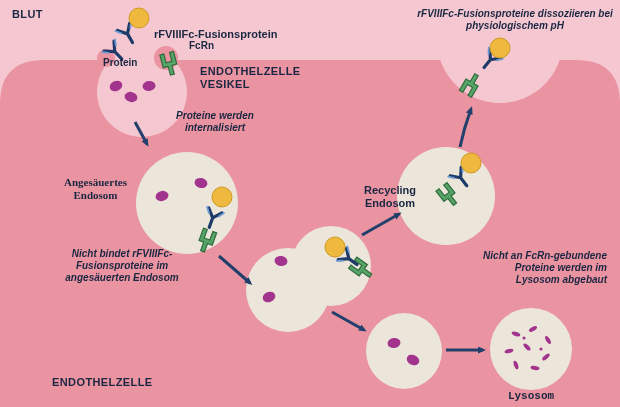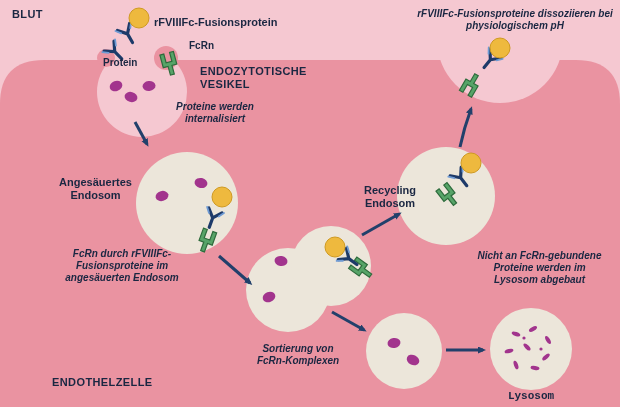--- a/index.html
+++ b/index.html
@@ -124,30 +124,29 @@
     </g>
 
     <g>
       <use href="#antibodyShape" transform="translate(491,59) rotate(39)"></use>
       <circle cx="500" cy="48" r="10" class="c-yellow"></circle>
       <use href="#receptorShape" transform="translate(470,86) rotate(210)"></use>
     </g>
   </svg>
 
   <div class="lbl sz11 caps" style="left:12px; top:8px;">BLUT</div>
-  <div class="lbl sz11" style="left:154px; top:16px; white-space:nowrap;">rFVIIIFc-Fusionsprotein</div>
+  <div class="lbl sz11" style="left:154px; top:28px; white-space:nowrap;">rFVIIIFc-Fusionsprotein</div>
   <div class="lbl italic center" style="left:415px; top:8px; width:200px;">rFVIIIFc-Fusionsproteine dissoziieren bei physiologischem pH</div>
 
   <div class="lbl sz10" style="left:103px; top:57px;">Protein</div>
   <div class="lbl sz10" style="left:149px; top:40px;margin-left:40px;">FcRn</div>
-  <div class="lbl sz11 caps" style="left:200px; top:65px; width:120px;">ENDOZYTOTISCHE VESIKEL</div>
-  <div class="lbl italic center" style="left:176px; top:101px; width:78px;">Proteine werden internalisiert</div>
+  <div class="lbl sz11 caps" style="left:200px; top:65px; width:120px;">ENDOTHELZELLE VESIKEL</div>
+  <div class="lbl italic center" style="left:176px; top:110px; width:78px;">Proteine werden internalisiert</div>
 
-  <div class="lbl sz11 center" style="left:48px; top:176px; width:95px;">Angesäuertes Endosom</div>
-  <div class="lbl italic center" style="left:62px; top:248px; width:120px;">FcRn durch rFVIIIFc-Fusionsproteine im angesäuerten Endosom</div>
+  <div class="lbl sz11 center" style="left:48px; top:176px; width:95px;font-family:Liberation Serif, serif;">Angesäuertes Endosom</div>
+  <div class="lbl italic center" style="left:62px; top:248px; width:120px;">Nicht bindet rFVIIIFc-Fusionsproteine im angesäuerten Endosom</div>
   <div class="lbl sz11 center" style="left:350px; top:136px; width:80px;margin-top:48px;">Recycling Endosom</div>
-  <div class="lbl italic center" style="left:248px; top:343px; width:100px;">Sortierung von FcRn-Komplexen</div>
 
-  <div class="lbl italic center" style="left:472px; top:250px; width:135px;">Nicht an FcRn-gebundene Proteine werden im Lysosom abgebaut</div>
+  <div class="lbl italic center" style="left:472px; top:250px; width:135px;text-align:right;">Nicht an FcRn-gebundene Proteine werden im Lysosom abgebaut</div>
   <div class="lbl sz11 center" style="left:495px; top:390px; width:72px;font-family:Liberation Mono, monospace;">Lysosom</div>
 
   <div class="lbl sz11 caps" style="left:12px; top:376px;padding-left:40px;">ENDOTHELZELLE</div>
 </div>
 
 </body></html>

